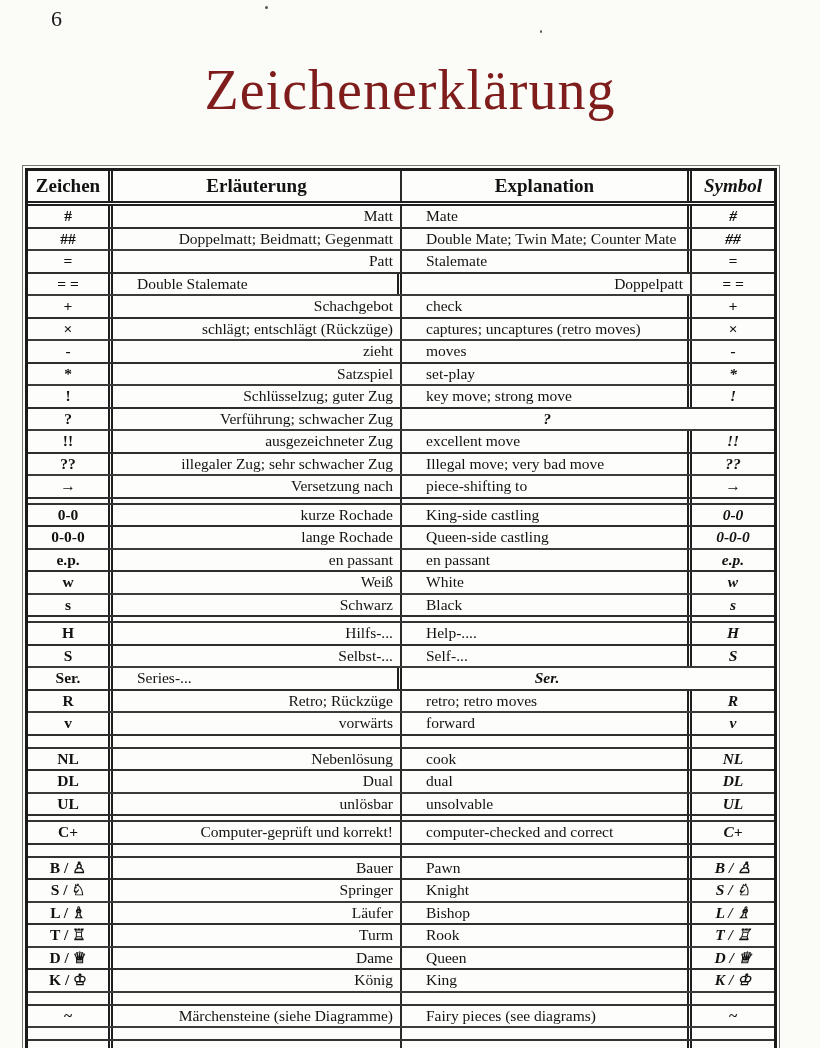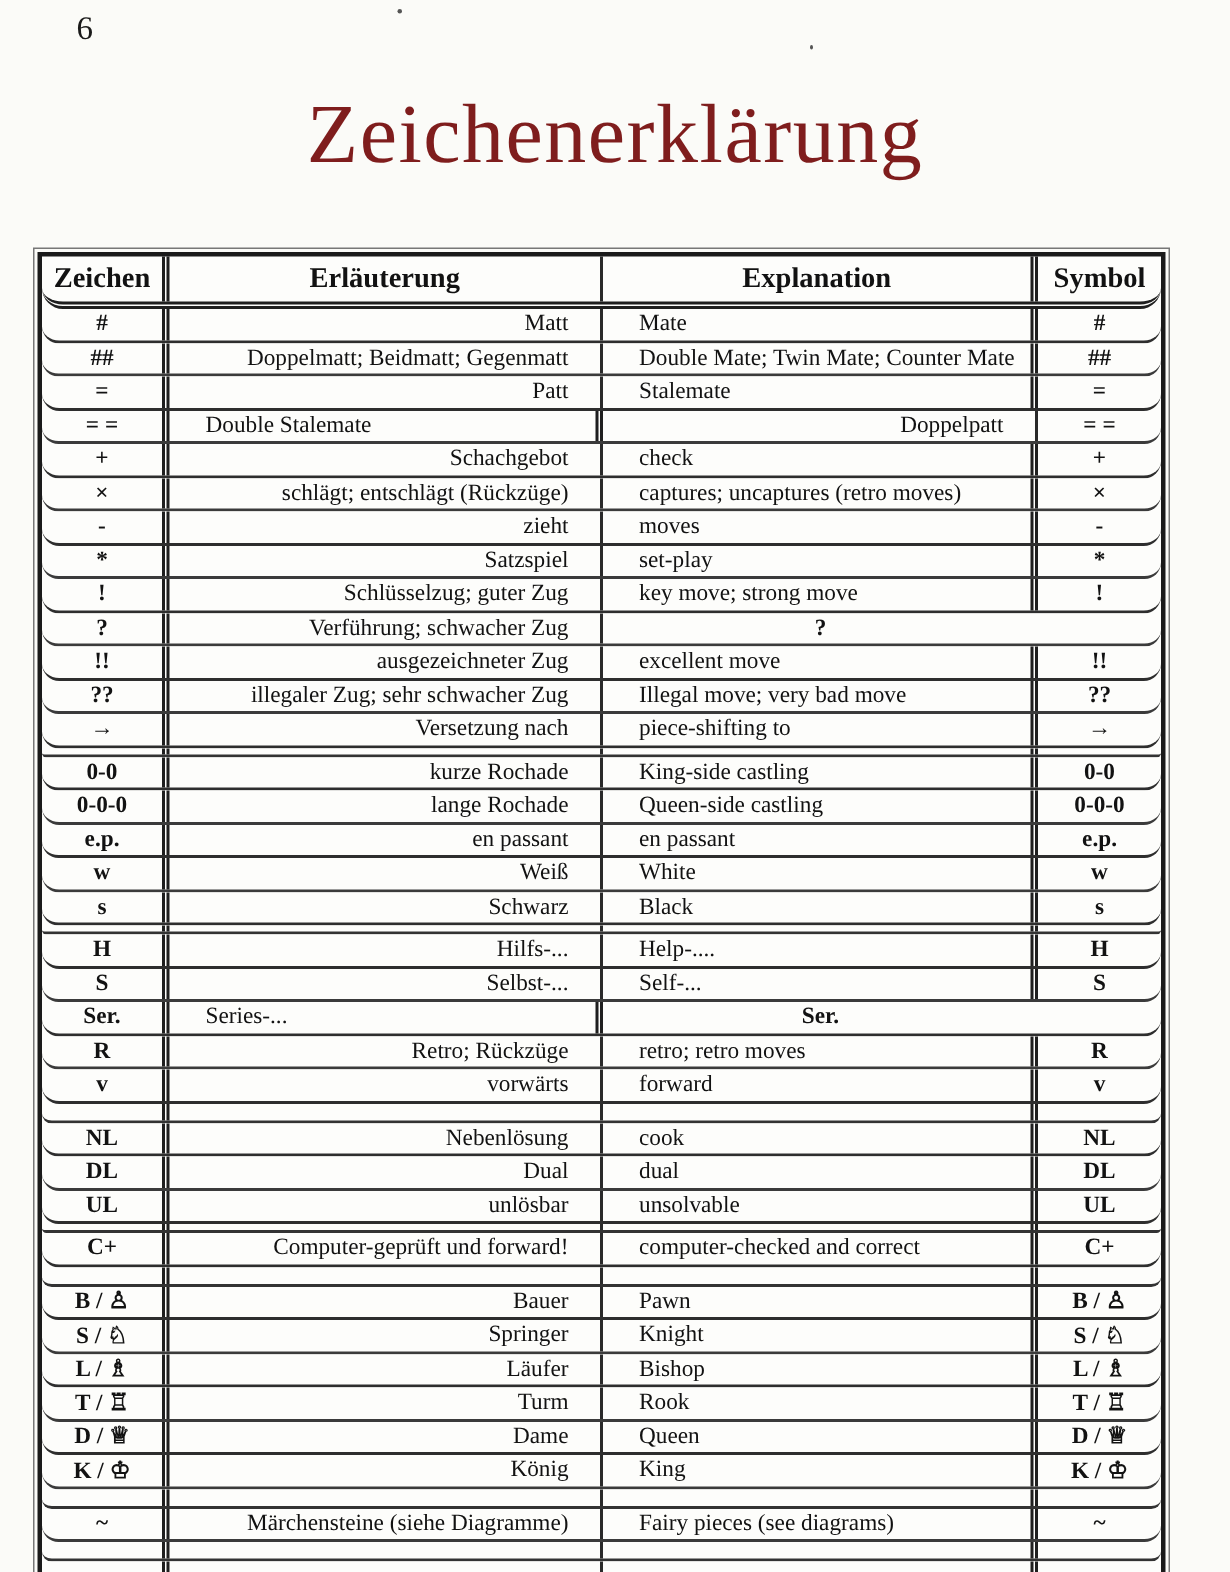--- a/index.html
+++ b/index.html
@@ -31,21 +31,20 @@
     position:absolute;left:25px;top:168px;width:752px;
     background:#fdfdfb;
     border:3px solid #1a1a1a;
     outline:1px solid #777;
     outline-offset:2px;
     box-sizing:border-box;
   }
   .row,.sep,.hrow{
     display:grid;
     grid-template-columns:85px 289px 290px 1fr;
-    border-radius:14px;
   }
   .hrow{
     height:30px;
     border-bottom:5px double #1f1f1f;
   }
   .hrow .cell{
     font-weight:bold;
     font-size:19px;
     justify-content:center !important;
     padding:0 !important;
@@ -65,31 +64,32 @@
     overflow:hidden;white-space:nowrap;
     box-sizing:border-box;
   }
   .c-zeichen{
     justify-content:center;
     font-weight:bold;
     border-right:5px double #1f1f1f;
   }
   .c-de{
     justify-content:flex-end;
-    padding-right:21px;
+    padding-right:7px;
     border-right:2px solid #2a2a2a;
   }
   .c-en{
     justify-content:flex-start;
     padding-left:24px;
     border-right:5px double #1f1f1f;
   }
   .c-symbol{
     justify-content:center;
     font-weight:bold;
+    font-style:italic;
   }
   .sep-line{
     height:4px;
     border-bottom:2px solid #333;
   }
   .sep-gap{
     height:11px;
     border-bottom:2px solid #333;
   }
   .sep .cell{border-bottom:none;}
@@ -288,21 +288,21 @@
           <div class="cell c-symbol">UL</div>
         </div>
         <div class="sep sep-line">
           <div class="cell c-zeichen"></div>
           <div class="cell c-de"></div>
           <div class="cell c-en"></div>
           <div class="cell c-symbol"></div>
         </div>
         <div class="row">
           <div class="cell c-zeichen">C+</div>
-          <div class="cell c-de">Computer-geprüft und forward!</div>
+          <div class="cell c-de">Computer-geprüft und korrekt!</div>
           <div class="cell c-en">computer-checked and correct</div>
           <div class="cell c-symbol">C+</div>
         </div>
         <div class="sep sep-gap">
           <div class="cell c-zeichen"></div>
           <div class="cell c-de"></div>
           <div class="cell c-en"></div>
           <div class="cell c-symbol"></div>
         </div>
         <div class="row">

